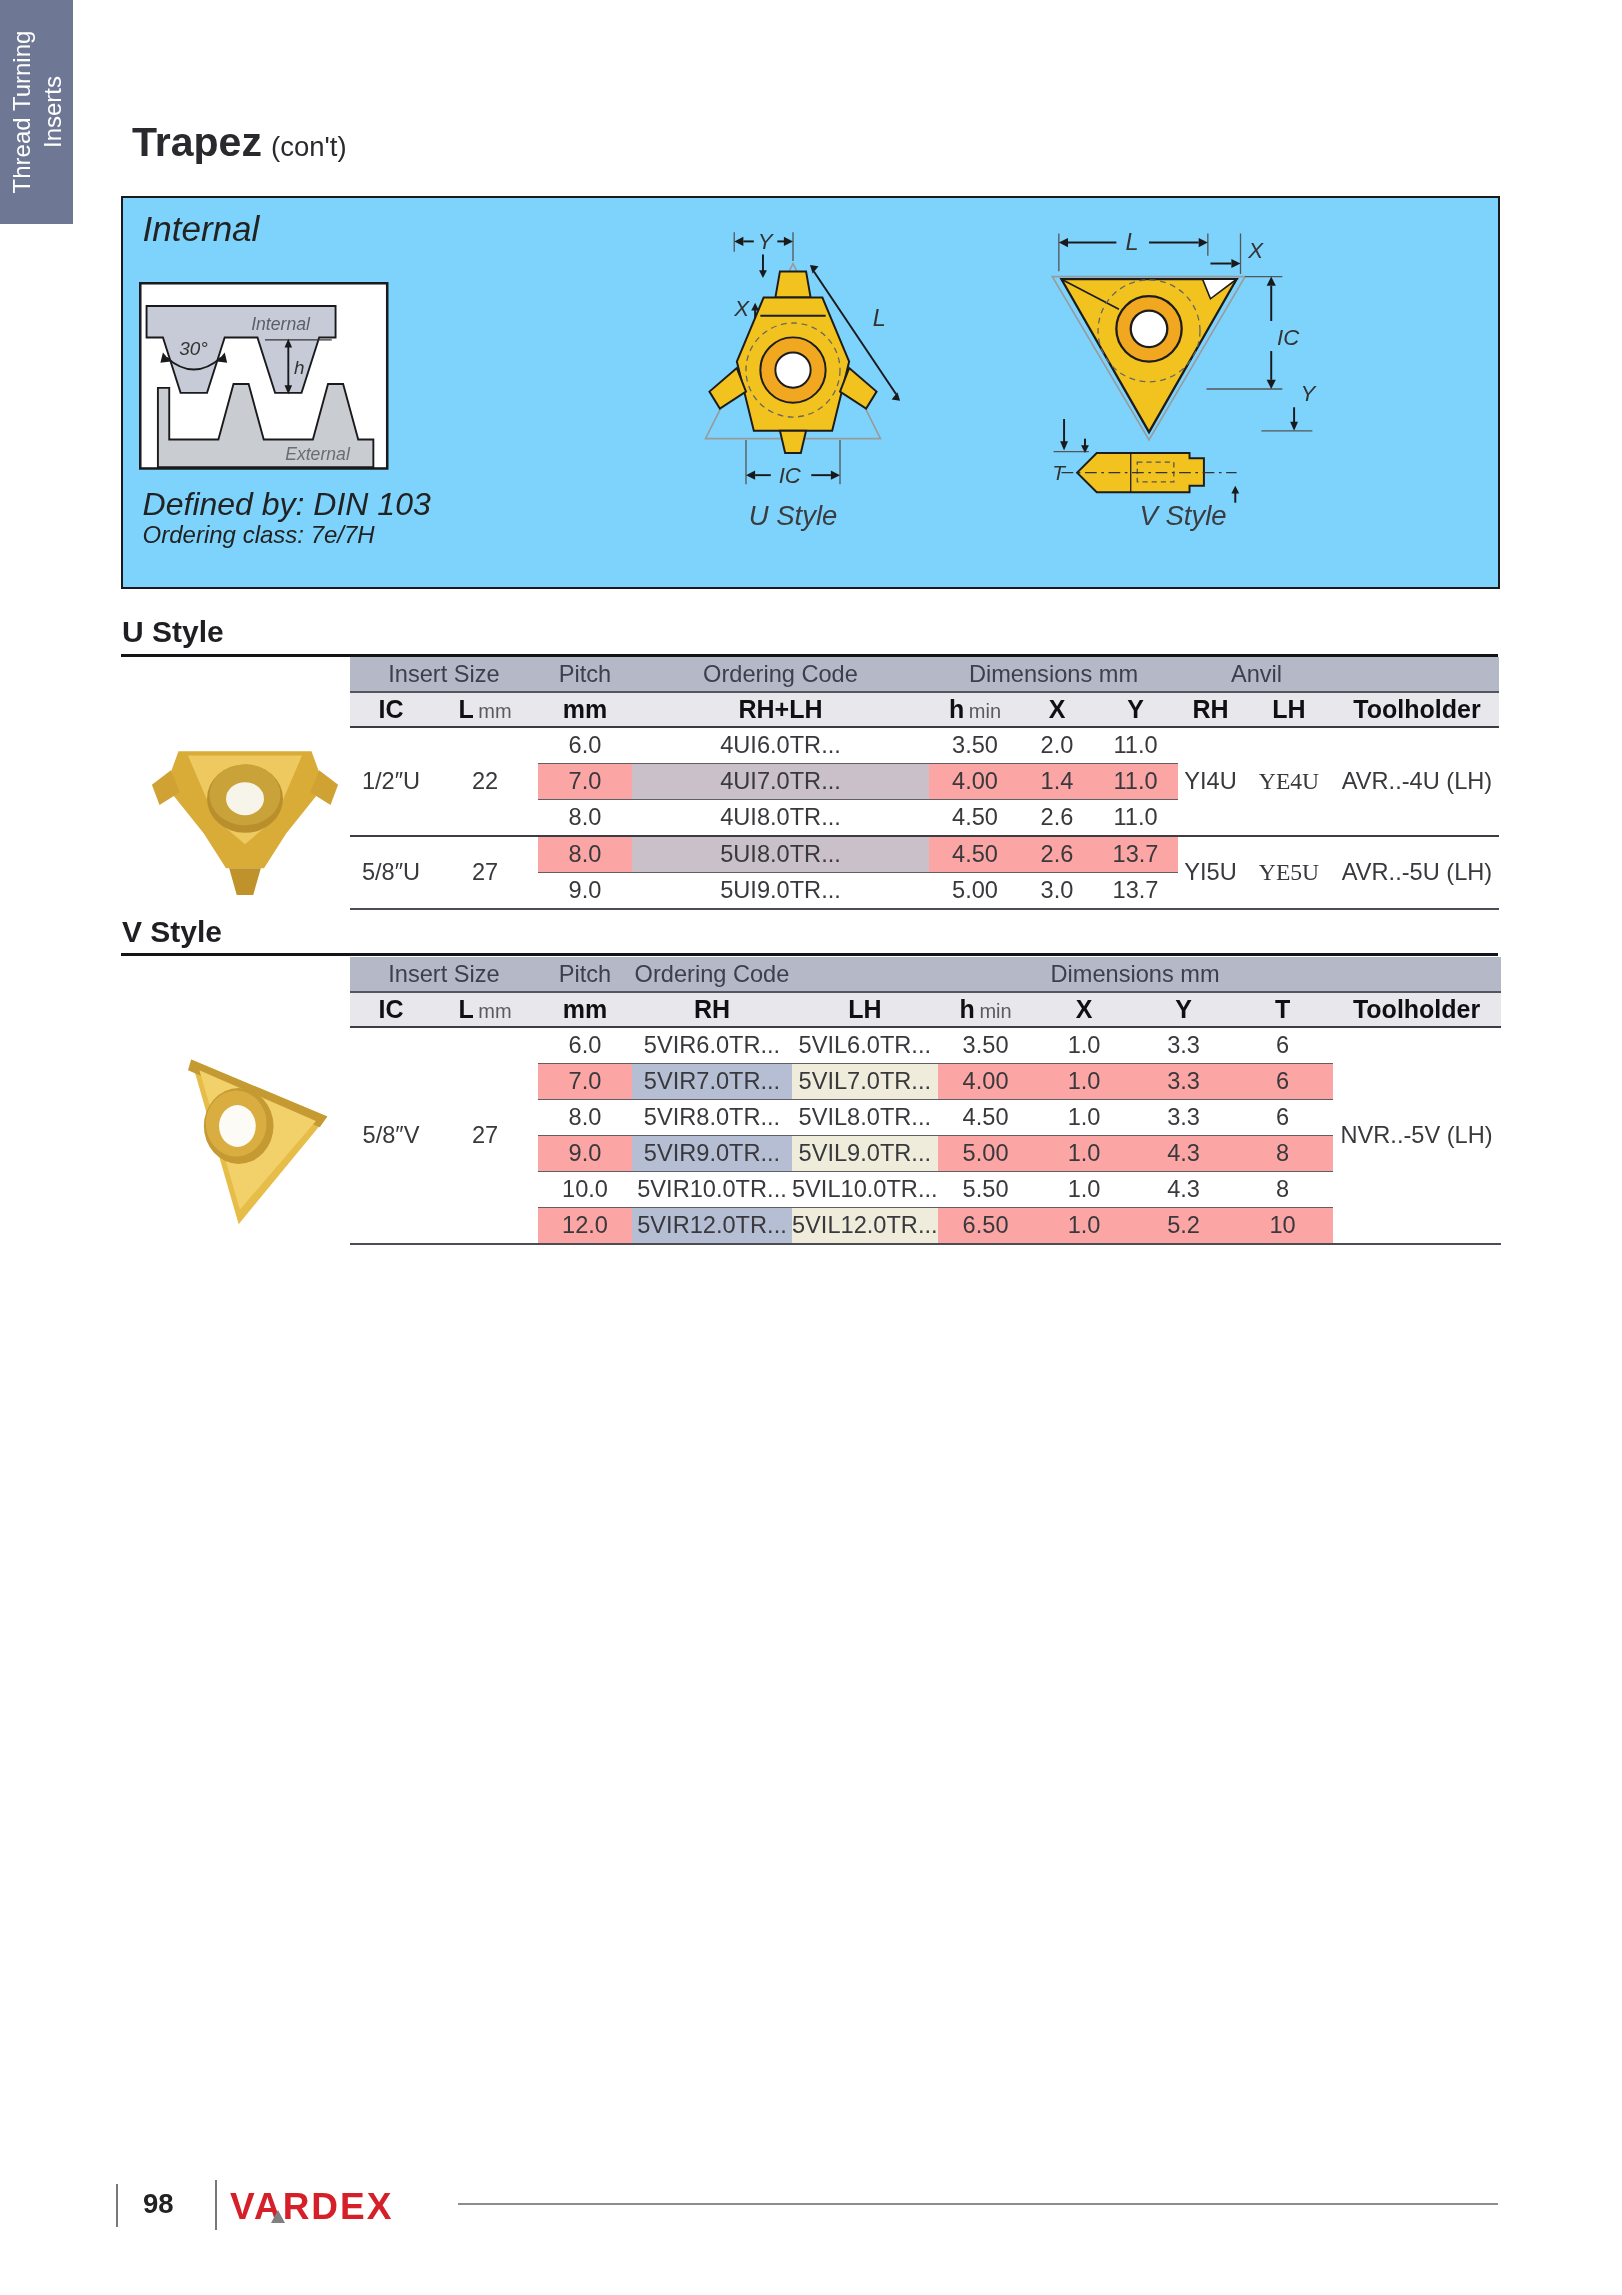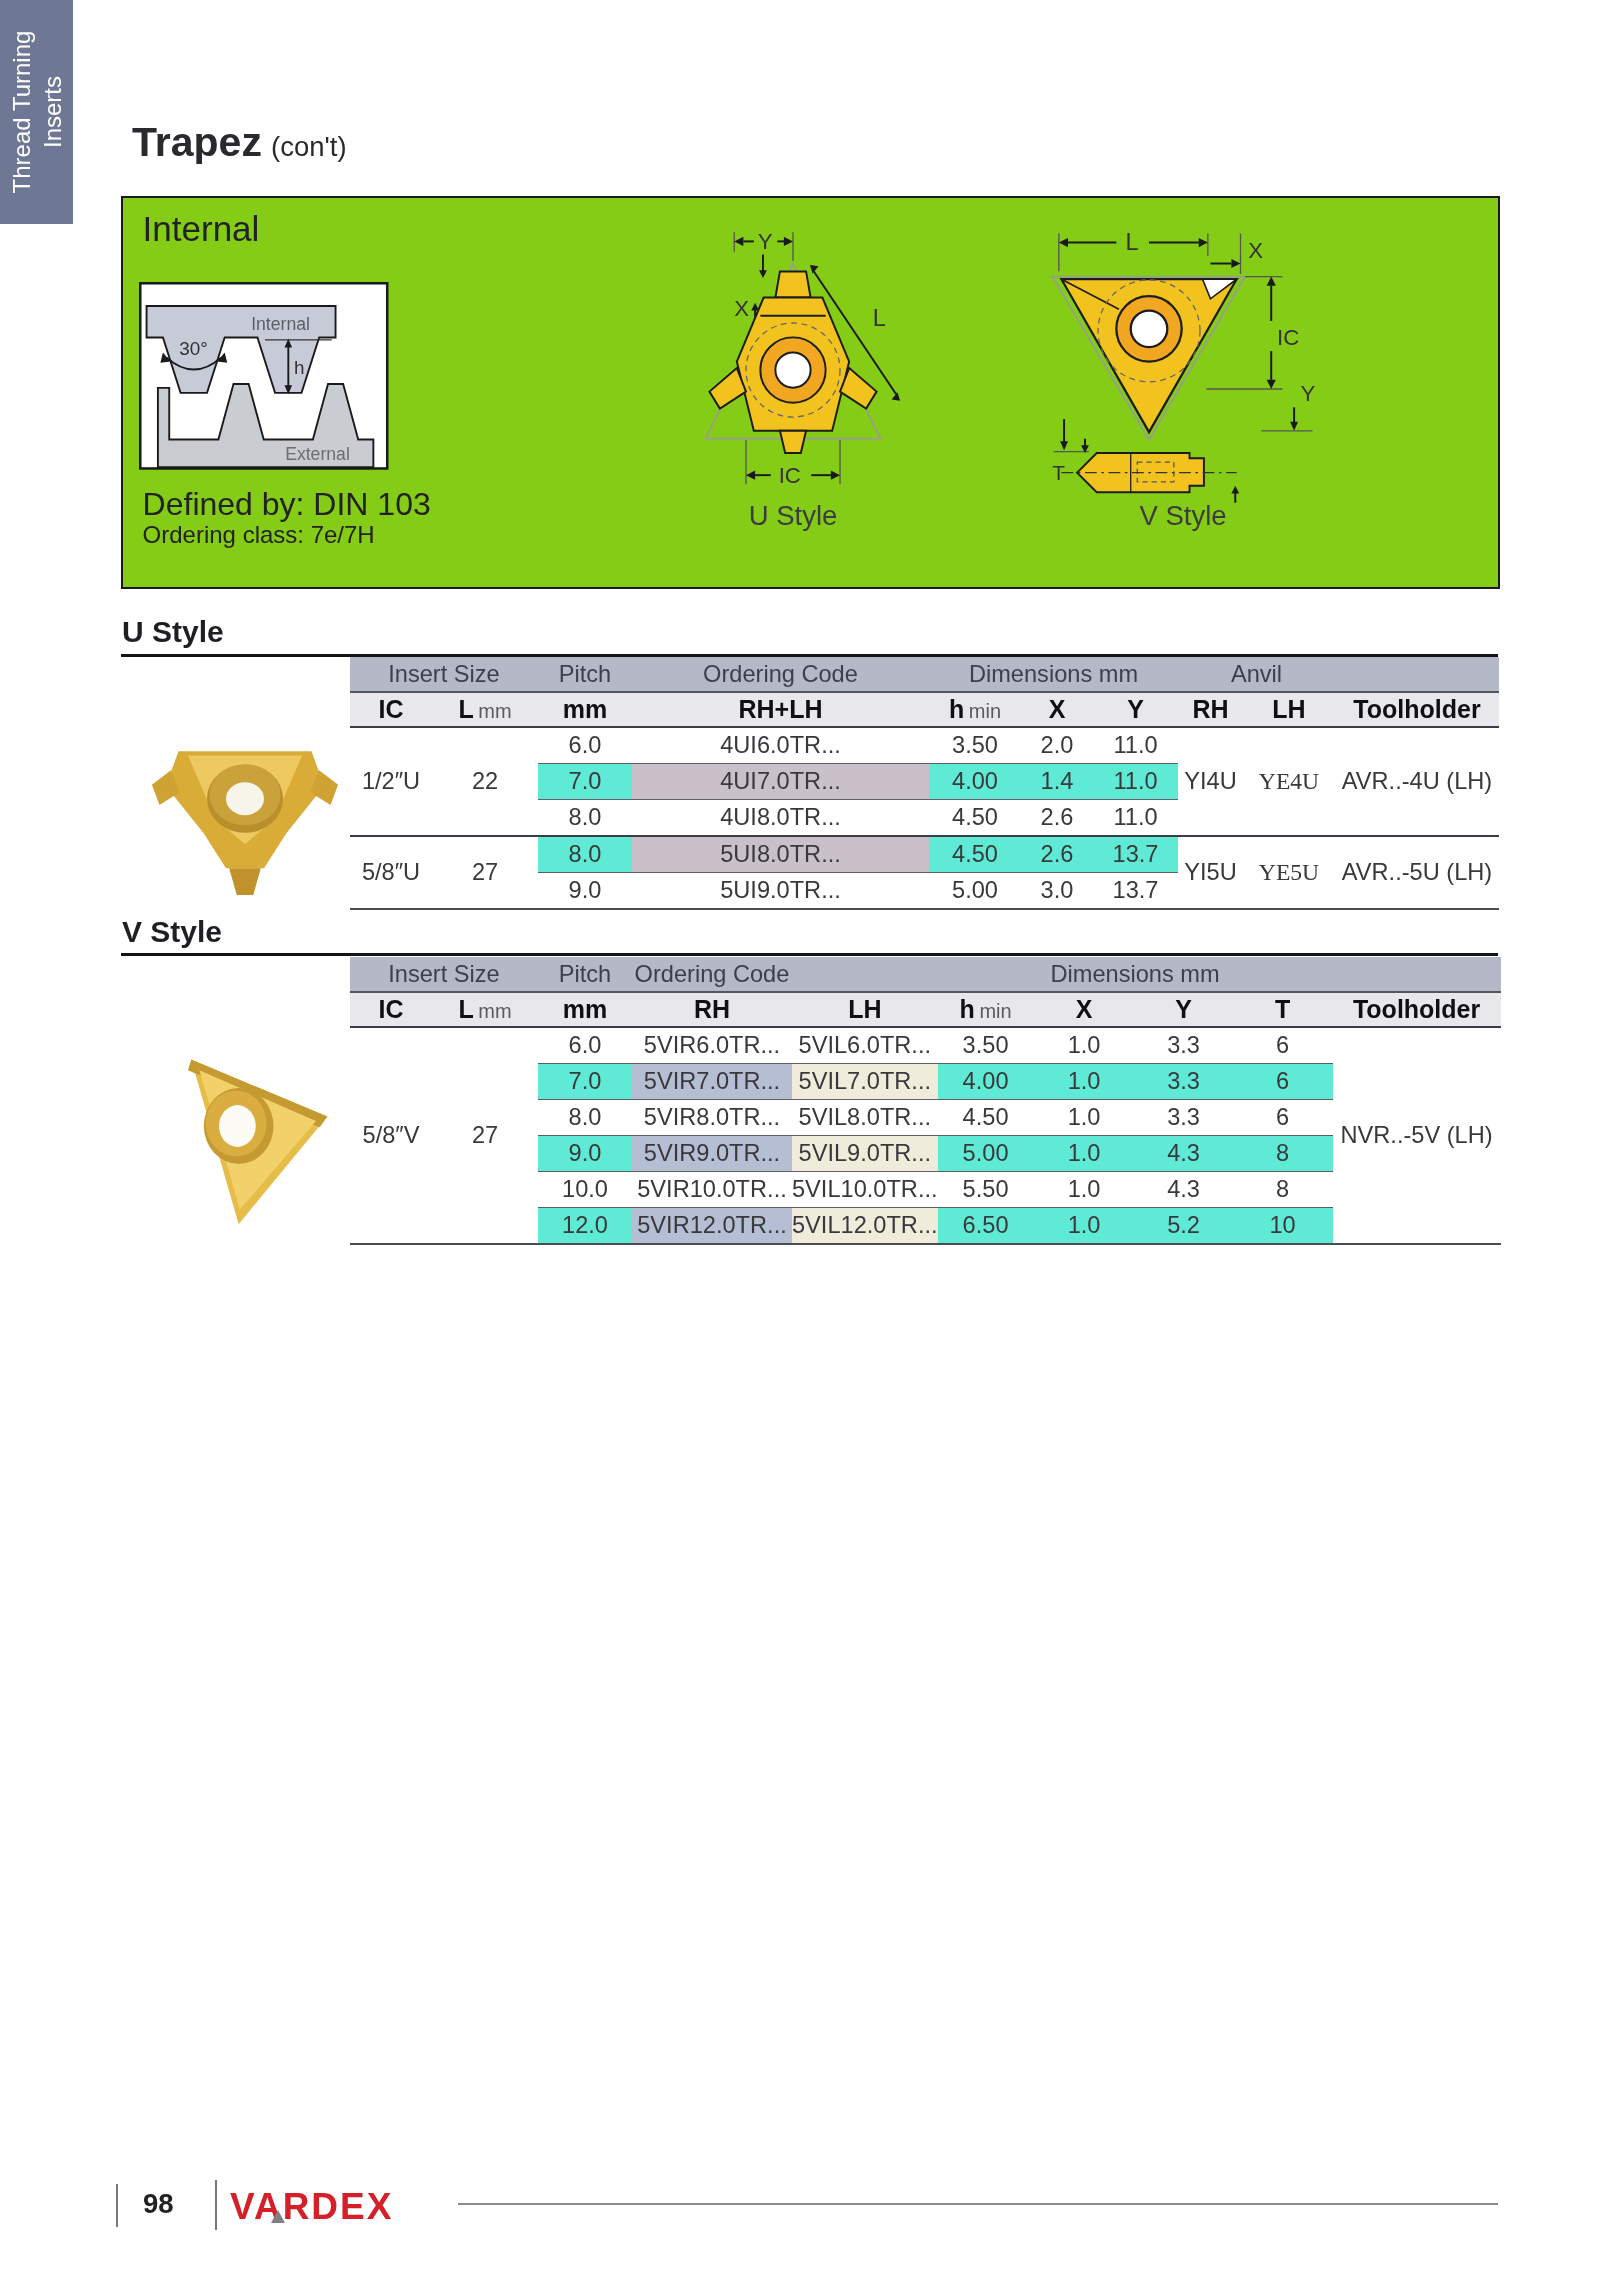--- a/index.html
+++ b/index.html
@@ -11,42 +11,42 @@
   .side-tab{position:absolute;left:0;top:0;width:73px;height:224px;background:#6e7894;}
   .side-tab .rot{
     position:absolute;left:50%;top:50%;
     transform:translate(-50%,-50%) rotate(-90deg);
     white-space:nowrap;color:#fff;font-size:24px;line-height:1.3;text-align:center;
   }
   
   .page-title{position:absolute;left:132px;top:119px;font-size:41px;font-weight:bold;color:#2a2a2e;}
   .page-title .suffix{font-size:27.5px;font-weight:normal;color:#2a2a2e;margin-left:9.2px;}
   
-  .info-box{position:absolute;left:121px;top:196px;width:1375px;height:389px;border:2.6px solid #1a1a1c;background:#84cc16;}
+  .info-box{position:absolute;left:121px;top:196px;width:1375px;height:389px;border:2.6px solid #1a1a1c;background:#7dd3fc;font-style:italic;}
   .info-heading{position:absolute;left:19.6px;top:10.5px;font-size:35px;color:#222;}
   .defined-line{position:absolute;left:19.6px;top:288px;font-size:32px;color:#222;}
   .tolerance-line{position:absolute;left:19.6px;top:323px;font-size:24px;color:#222;}
   .diagram-caption{position:absolute;font-size:27.5px;color:#3c3c40;text-align:center;}
   .cap-u{left:559px;top:302px;width:222px;}
   .cap-v{left:916px;top:302px;width:288px;}
   svg text{font-family:"Liberation Sans", sans-serif;}
   
   .section-title{position:absolute;left:122px;font-size:30px;font-weight:bold;color:#1f1f23;}
   .section-rule{position:absolute;left:121px;width:1377px;height:3.3px;background:#141416;}
   
   .tbl-wrap{position:absolute;}
   table.spec{border-collapse:collapse;table-layout:fixed;border-bottom:2.6px solid #4c4c54;}
   table.spec th, table.spec td{padding:0;margin:0;text-align:center;vertical-align:middle;}
   tr.band th{background:#b5b8c7;color:#3d3f4c;font-size:23.6px;font-weight:normal;height:34px;border-bottom:2px solid #55555e;}
   tr.sub th{background:#e8e8ec;color:#101012;font-size:25px;font-weight:bold;height:33px;border-bottom:2.6px solid #3c3c44;}
   tr.sub .unit{font-weight:normal;color:#5a5a5f;font-size:20px;margin-left:4.6px;}
   table.spec td{font-size:23.6px;font-weight:normal;color:#39393d;height:35px;background:#fff;}
   td.c-l{background:#dbdbde;}
   td.c-lh{background:#dfdfe3;font-family:Liberation Serif, serif;}
-  tr.alt td.c-pitch, tr.alt td.c-dim{background:#5eead4;}
+  tr.alt td.c-pitch, tr.alt td.c-dim{background:#fca5a5;}
   td.c-ucode{background:#e2d9dd;}      tr.alt td.c-ucode{background:#c9c0c9;}
   td.c-vrh{background:#c6cfe2;}        tr.alt td.c-vrh{background:#b5bed3;}
   td.c-vlh{background:#f9f6e2;}        tr.alt td.c-vlh{background:#f0ecdb;}
   tr.sep td.c-pitch, tr.sep td.c-ucode, tr.sep td.c-vrh, tr.sep td.c-vlh, tr.sep td.c-dim{border-top:1.3px solid #5f5f66;}
   tr.gsep td{border-top:2.6px solid #3c3c44;}
   
   .photo{position:absolute;}
   
   .f-bar{position:absolute;width:2px;background:#787878;}
   .page-num{position:absolute;left:143px;top:2188px;font-size:27.5px;font-weight:bold;color:#222;}

